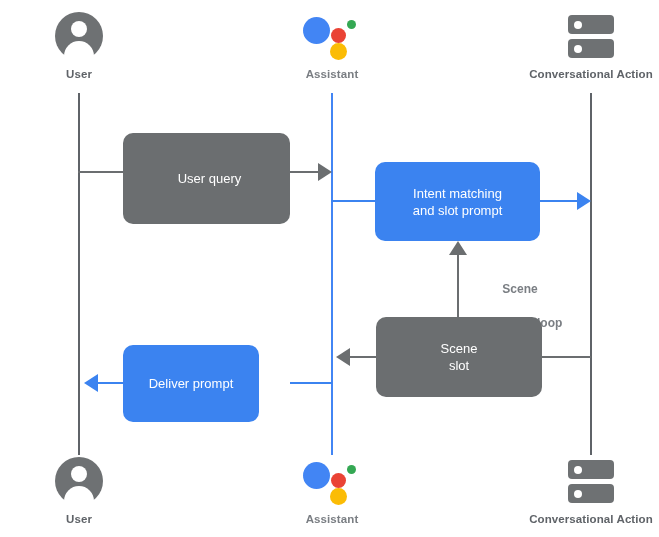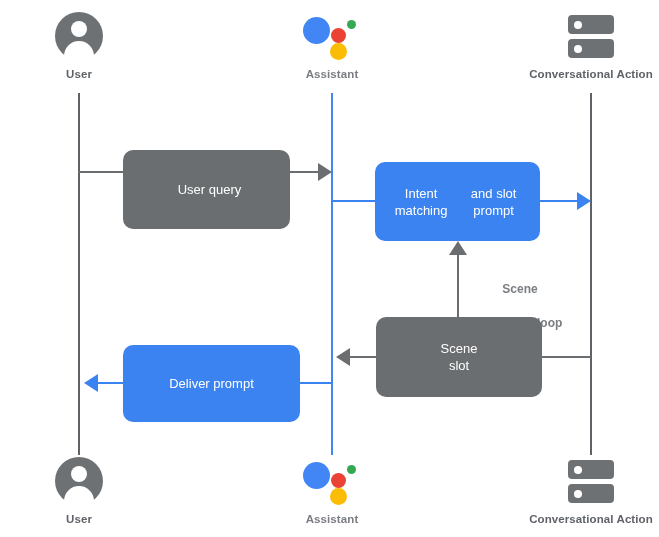--- a/index.html
+++ b/index.html
@@ -247,28 +247,28 @@
         <span class="unit top"></span>
         <span class="unit bottom"></span>
       </div>
     </div>
     <div class="actor-label dark">Conversational Action</div>
   </div>
 
   <div class="line h gray" style="left:58px;  top:171px; width:48px;"></div>
   <div class="line h gray" style="left:269px; top:171px; width:35px;"></div>
   <div class="arrow right gray" style="left:298px; top:163px;"></div>
-  <div class="box gray" style="left:103px; top:150px; width:167px; height:79px;padding-left:16px;">
+  <div class="box gray" style="left:103px; top:133px; width:167px; height:91px;padding-left:16px;">
     <span>User query</span>
   </div>
 
   <div class="line h blue" style="left:311px; top:200px; width:46px;"></div>
   <div class="line h blue" style="left:519px; top:200px; width:44px;"></div>
   <div class="arrow right blue" style="left:557px; top:192px;"></div>
-  <div class="box blue" style="left:355px; top:162px; width:165px; height:79px; flex-direction:row;">
+  <div class="box blue" style="left:355px; top:162px; width:165px; height:79px; flex-direction:column;">
     <span>Intent matching</span>
     <span>and slot prompt</span>
   </div>
 
   <div class="line v gray" style="left:437px; top:254px; width:2px; height:64px;"></div>
   <div class="arrow up gray" style="left:429px; top:241px;"></div>
   <div class="annotation" style="left:450px; top:264px; width:100px;">
     <span>Scene</span><br>
     <span>execution loop</span>
   </div>
@@ -277,21 +277,21 @@
   <div class="line h gray" style="left:329px; top:356px; width:28px;"></div>
   <div class="arrow left gray" style="left:316px; top:348px;"></div>
   <div class="box gray" style="left:356px; top:317px; width:166px; height:80px; flex-direction:column;">
     <span>Scene</span>
     <span>slot</span>
   </div>
 
   <div class="line h blue" style="left:270px; top:382px; width:42px;"></div>
   <div class="line h blue" style="left:78px;  top:382px; width:27px;"></div>
   <div class="arrow left blue" style="left:64px; top:374px;"></div>
-  <div class="box blue" style="left:103px; top:345px; width:177px; height:77px;">
+  <div class="box blue" style="left:103px; top:345px; width:136px; height:77px;">
     <span>Deliver prompt</span>
   </div>
 
   <div class="actor" style="left:-31px; top:455px;">
     <div class="icon-wrap">
       <div class="user-icon">
         <span class="head"></span>
         <span class="body"></span>
       </div>
     </div>

